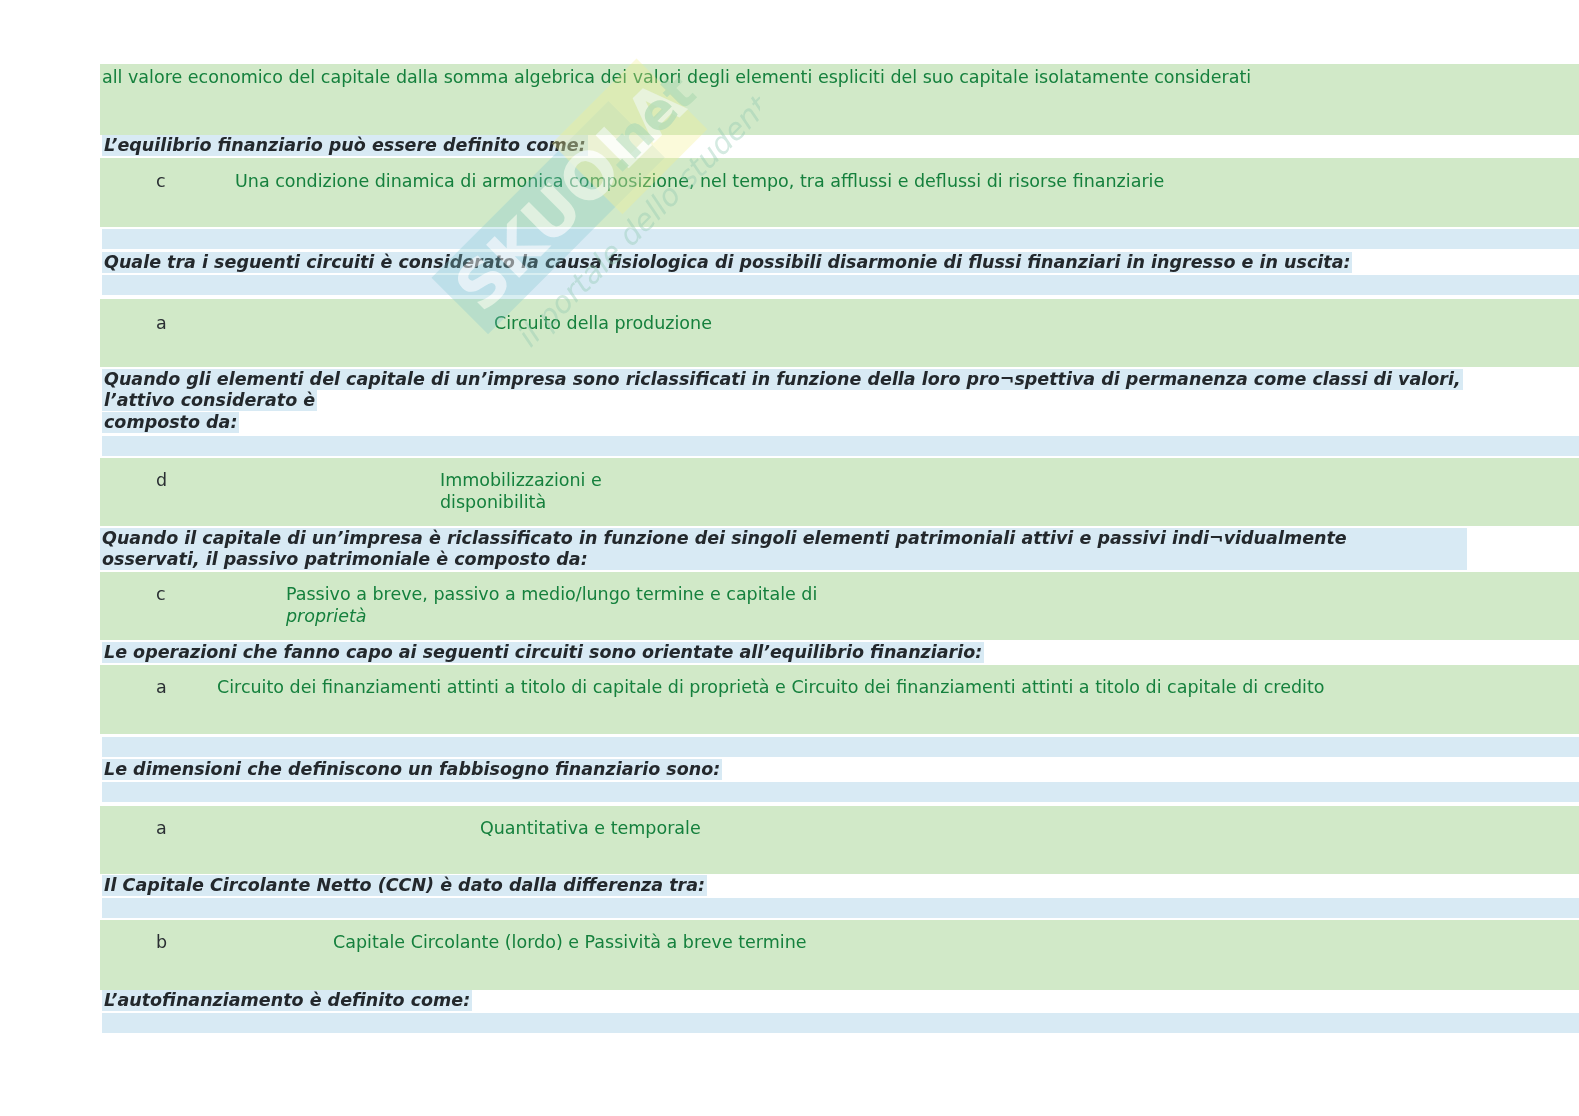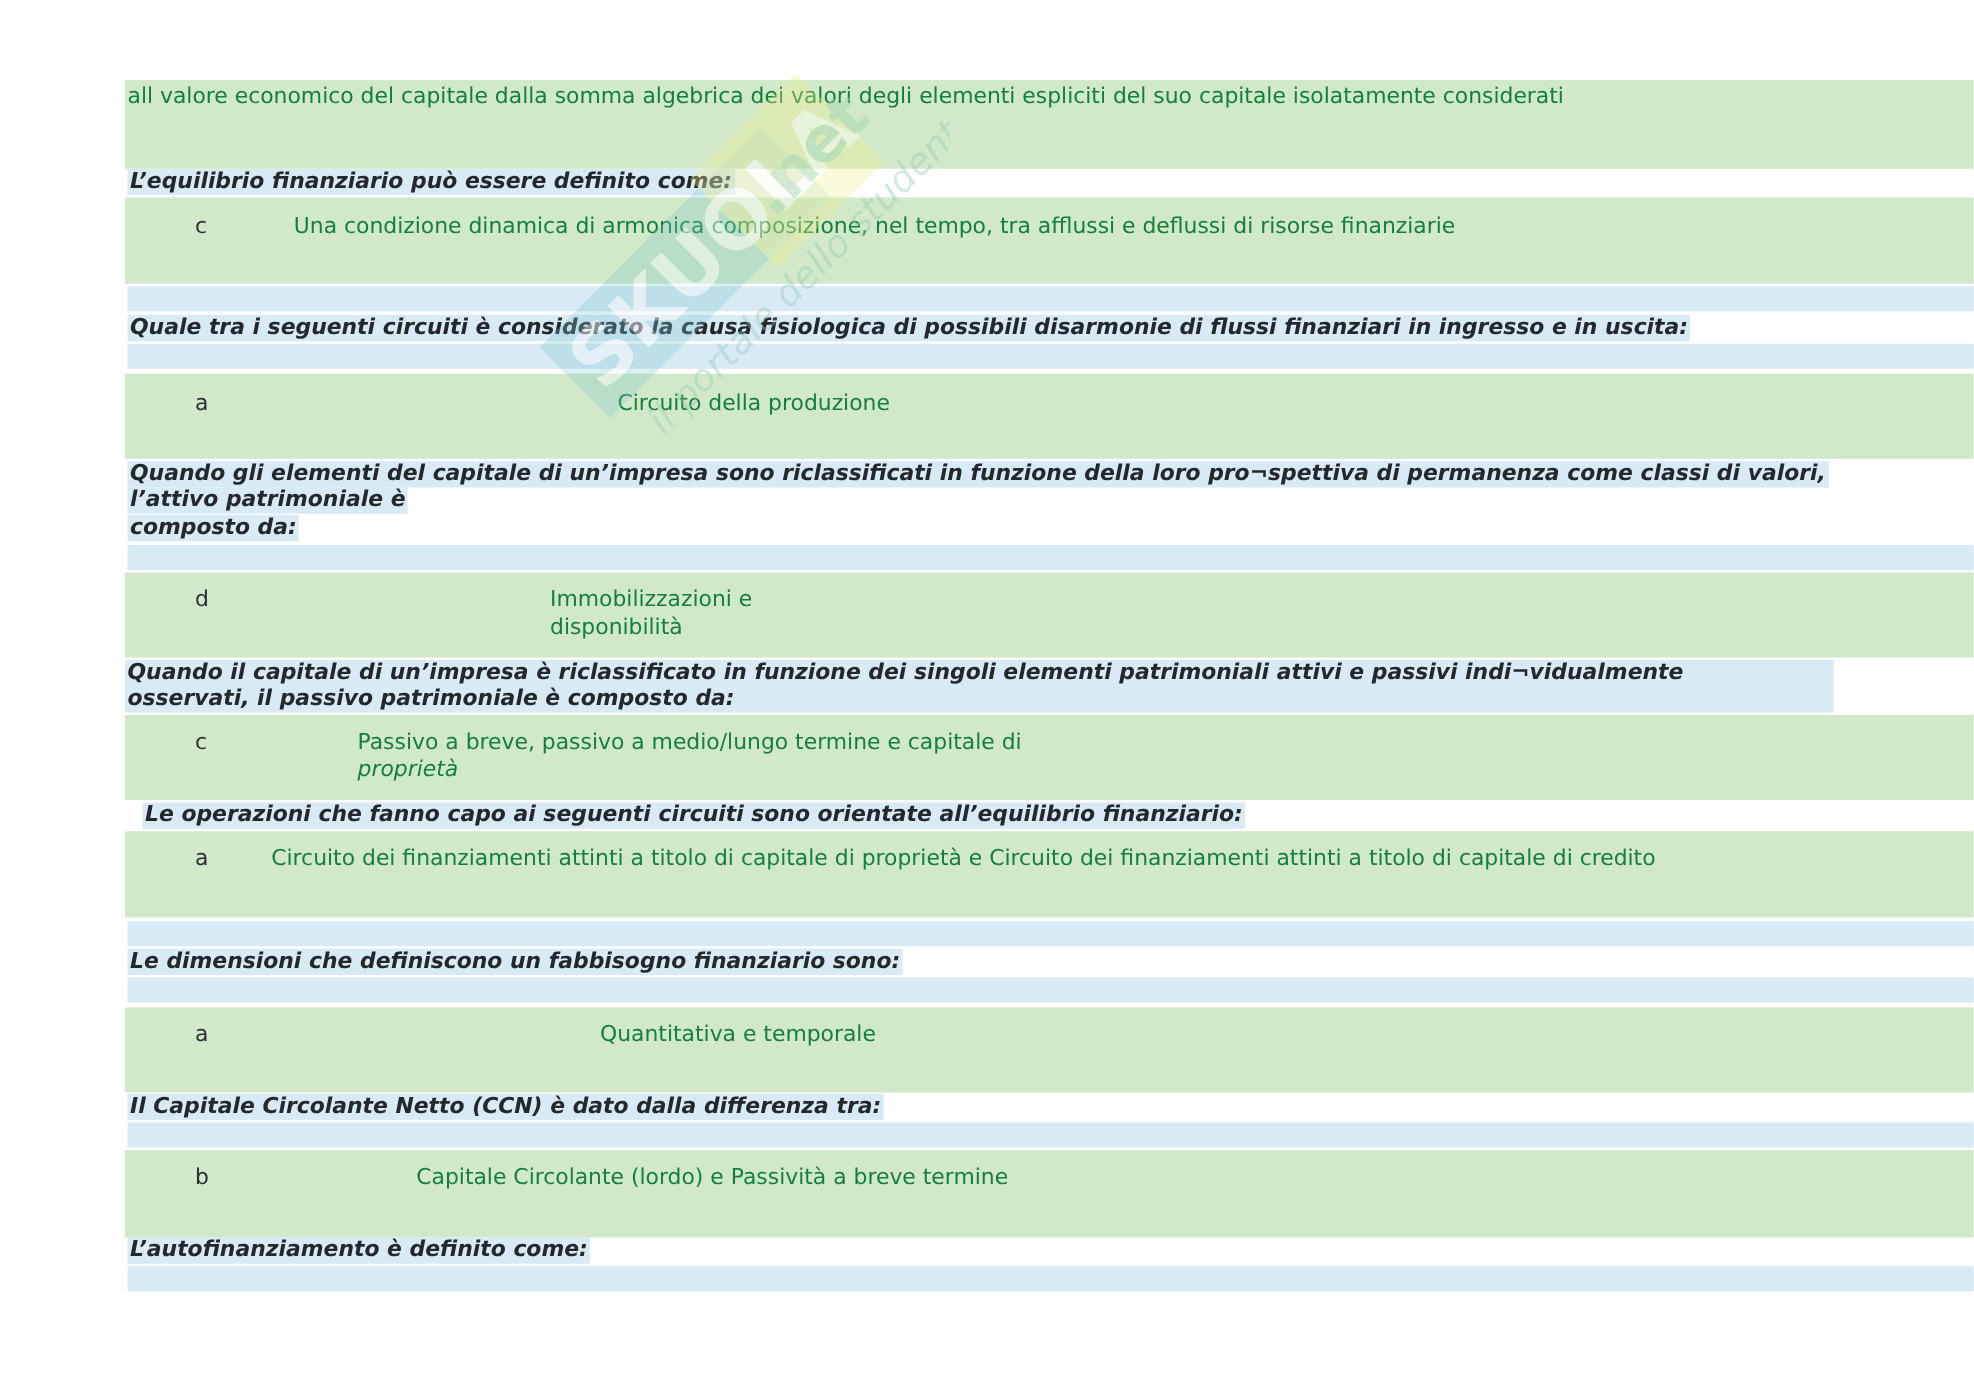--- a/index.html
+++ b/index.html
@@ -26,37 +26,37 @@
 <div class="ans" style="left:235px;top:170px;">Una condizione dinamica di armonica composizione, nel tempo, tra afflussi e deflussi di risorse finanziarie</div>
 
 <div class="blk blue" style="left:102px;top:229px;width:1477px;height:20px;"></div>
 <div class="q" style="left:102px;top:252px;">Quale tra i seguenti circuiti è considerato la causa fisiologica di possibili disarmonie di flussi finanziari in ingresso e in uscita:</div>
 <div class="blk blue" style="left:102px;top:275px;width:1477px;height:20px;"></div>
 <div class="blk green" style="left:100px;top:299px;width:1479px;height:68px;"></div>
 <div class="letter" style="left:156px;top:312px;">a</div>
 <div class="ans" style="left:494px;top:312px;">Circuito della produzione</div>
 
 <div class="q" style="left:102px;top:369px;">Quando gli elementi del capitale di un’impresa sono riclassificati in funzione della loro pro¬spettiva di permanenza come classi di valori,</div>
-<div class="q" style="left:102px;top:390px;">l’attivo patrimoniale è</div>
+<div class="q" style="left:102px;top:390px;">l’attivo considerato è</div>
 <div class="q" style="left:102px;top:412px;">composto da:</div>
 <div class="blk blue" style="left:102px;top:436px;width:1477px;height:20px;"></div>
 <div class="blk green" style="left:100px;top:458px;width:1479px;height:68px;"></div>
 <div class="letter" style="left:156px;top:469px;">d</div>
 <div class="ans" style="left:440px;top:469px;">Immobilizzazioni e</div>
 <div class="ans" style="left:440px;top:491px;">disponibilità</div>
 
 <div class="blk blue" style="left:100px;top:528px;width:1367px;height:42px;"></div>
 <div class="q" style="left:100px;top:528px;background:transparent;">Quando il capitale di un’impresa è riclassificato in funzione dei singoli elementi patrimoniali attivi e passivi indi¬vidualmente</div>
 <div class="q" style="left:100px;top:549px;background:transparent;">osservati, il passivo patrimoniale è composto da:</div>
 <div class="blk green" style="left:100px;top:572px;width:1479px;height:68px;"></div>
 <div class="letter" style="left:156px;top:583px;">c</div>
 <div class="ans" style="left:286px;top:583px;">Passivo a breve, passivo a medio/lungo termine e capitale di</div>
 <div class="ans" style="left:286px;top:605px;font-style:italic;">proprietà</div>
 
-<div class="q" style="left:102px;top:642px;margin-left:12px;">Le operazioni che fanno capo ai seguenti circuiti sono orientate all’equilibrio finanziario:</div>
+<div class="q" style="left:102px;top:642px;">Le operazioni che fanno capo ai seguenti circuiti sono orientate all’equilibrio finanziario:</div>
 <div class="blk green" style="left:100px;top:665px;width:1479px;height:69px;"></div>
 <div class="letter" style="left:156px;top:676px;">a</div>
 <div class="ans" style="left:217px;top:676px;text-align:center;">Circuito dei finanziamenti attinti a titolo di capitale di proprietà e Circuito dei finanziamenti attinti a titolo di capitale di credito</div>
 
 <div class="blk blue" style="left:102px;top:737px;width:1477px;height:20px;"></div>
 <div class="q" style="left:102px;top:759px;">Le dimensioni che definiscono un fabbisogno finanziario sono:</div>
 <div class="blk blue" style="left:102px;top:782px;width:1477px;height:20px;"></div>
 <div class="blk green" style="left:100px;top:806px;width:1479px;height:68px;"></div>
 <div class="letter" style="left:156px;top:817px;">a</div>
 <div class="ans" style="left:480px;top:817px;">Quantitativa e temporale</div>

